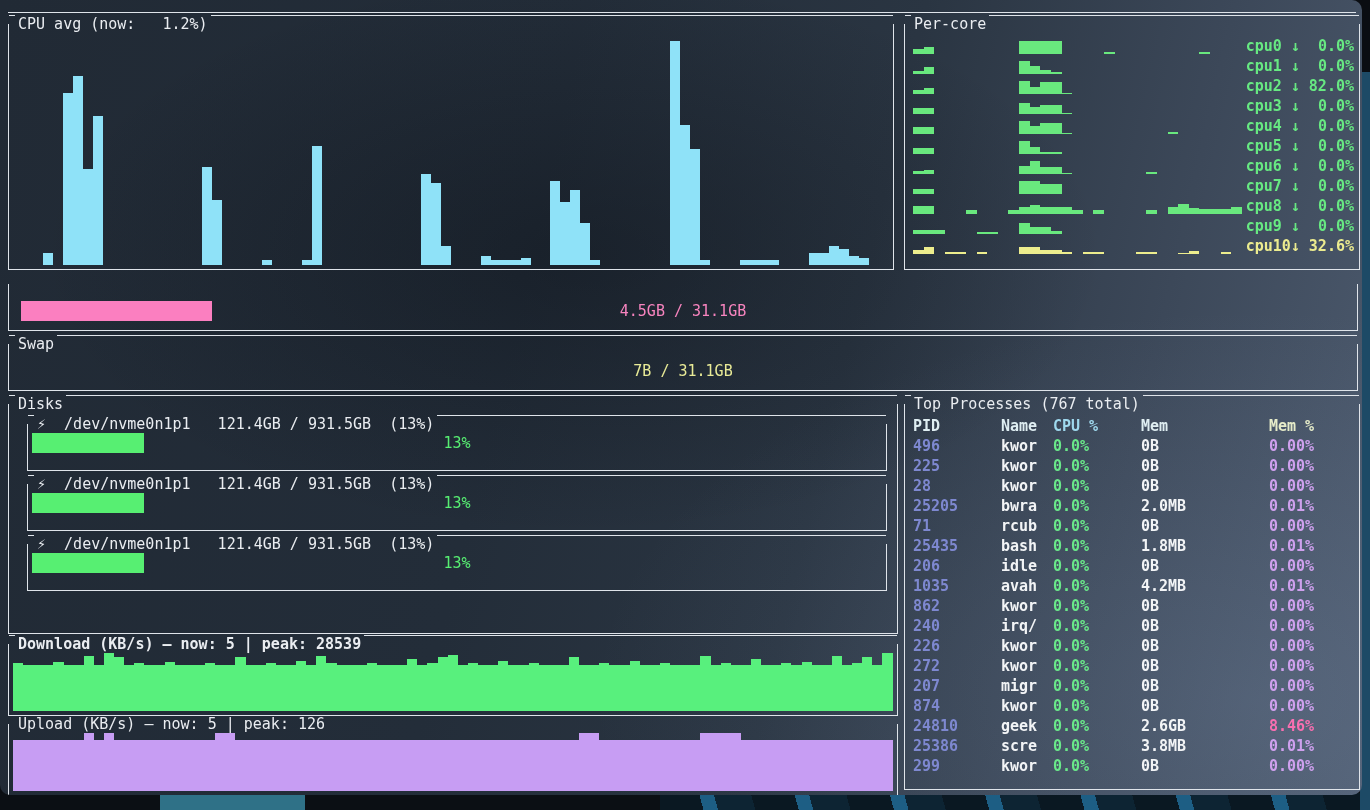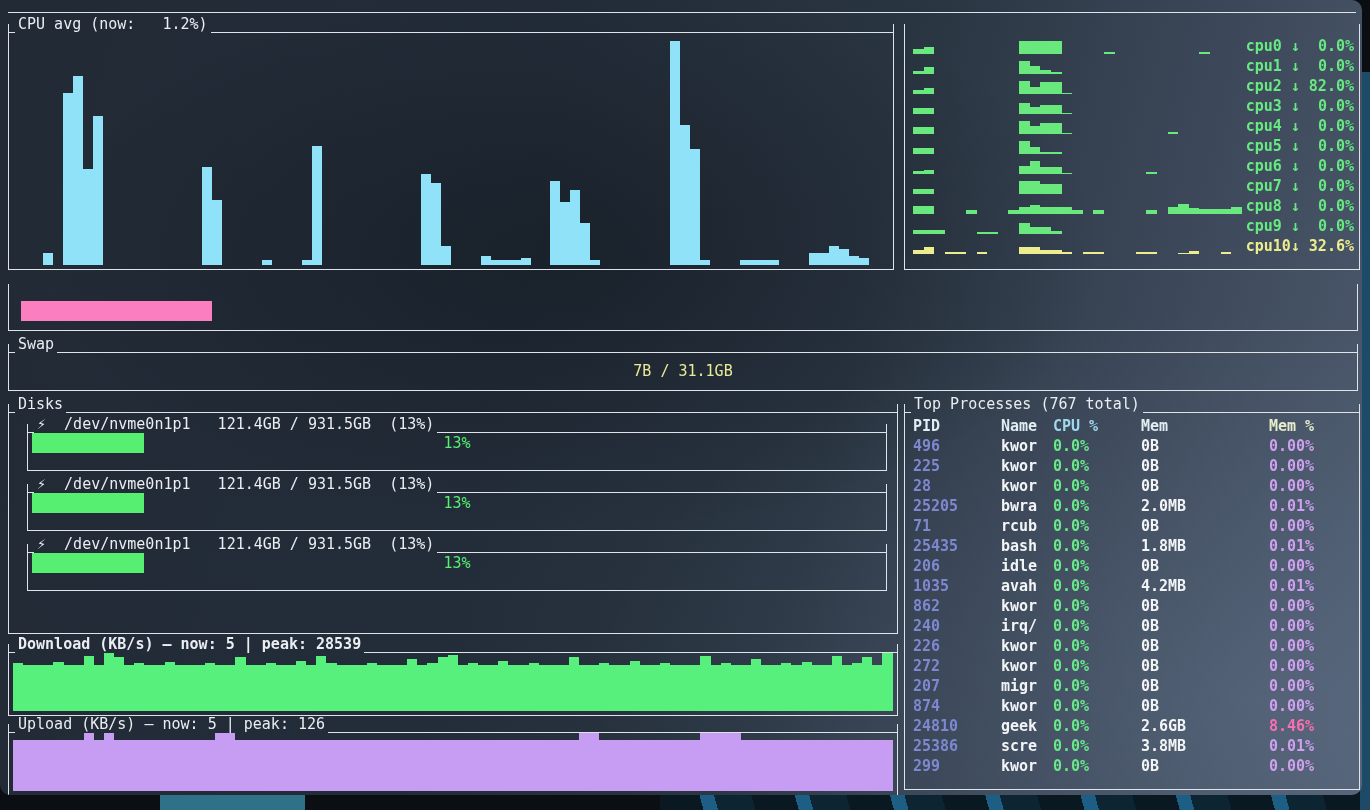--- a/index.html
+++ b/index.html
@@ -28,21 +28,21 @@
     overflow:hidden;
   }
 
   .titlebar { position:absolute; left:8px; top:2px; right:6px; height:20px; display:flex; align-items:center; }
   .titlebar .t { white-space:pre; color:#eaedf1; padding-right:2px; }
   .seg { height:1px; background:#dfe4ea; }
   .seg.l { width:6px; }
   .seg.r { flex:1 1 auto; }
 
   .panel { position:absolute; border:1px solid #dfe4ea; border-top:none; }
-  .phead { position:absolute; top:-9px; left:0; right:0; height:18px; display:flex; align-items:flex-end; }
+  .phead { position:absolute; top:-9px; left:0; right:0; height:18px; display:flex; align-items:flex-start; }
   .phead .t { white-space:pre; padding:0 3px; color:#eaedf1; }
 
   
   .barchart { position:absolute; display:flex; align-items:flex-end; }
   .barchart .bar { flex:1 1 0; }
 
   #cpu-chart { left:4px; right:4px; top:8px; bottom:4px; }
   #dl-chart, #ul-chart { left:4px; right:4px; top:6px; bottom:4px; }
 
   
@@ -190,20 +190,25 @@
         <div class="bar" style="height: 8%; background: rgb(143, 226, 248);"></div>
         <div class="bar" style="height: 7%; background: rgb(143, 226, 248);"></div>
         <div class="bar" style="height: 4%; background: rgb(143, 226, 248);"></div>
         <div class="bar" style="height: 3%; background: rgb(143, 226, 248);"></div>
         <div class="bar" style="height: 0%; background: rgb(143, 226, 248);"></div>
         <div class="bar" style="height: 0%; background: rgb(143, 226, 248);"></div>
       </div>
   </div>
 
   <div class="panel" style="left:904px; top:24px; width:456px; height:246px;">
+    <div class="phead">
+      <span class="seg l"></span>
+      <span class="t">Per-core</span>
+      <span class="seg r"></span>
+    </div>
     <div class="core-rows" id="core-rows">
   <div class="core-row">
     <div class="core-spark">
             <div class="bar" style="height: 35%; background: rgb(105, 232, 126);"></div>
             <div class="bar" style="height: 45%; background: rgb(105, 232, 126);"></div>
             <div class="bar" style="height: 0%; background: rgb(105, 232, 126);"></div>
             <div class="bar" style="height: 0%; background: rgb(105, 232, 126);"></div>
             <div class="bar" style="height: 0%; background: rgb(105, 232, 126);"></div>
             <div class="bar" style="height: 0%; background: rgb(105, 232, 126);"></div>
             <div class="bar" style="height: 0%; background: rgb(105, 232, 126);"></div>
@@ -625,20 +630,21 @@
     <div class="core-label">
       <span class="cname">cpu10</span><span class="carrow">↓</span><span class="cval">32.6%</span>
     </div>
   </div>
 </div>
   </div>
 
   <div class="panel" style="left:8px; top:284px; width:1350px; height:47px;">
     <div class="gauge">
       <div id="mem-fill" class="gauge-fill mem-fill" style="width: 14.4%;"></div>
+      <div class="gauge-label mem-label">4.5GB / 31.1GB</div>
     </div>
   </div>
 
   <div class="panel" style="left:8px; top:344px; width:1350px; height:47px;">
     <div class="phead">
       <span class="seg l"></span>
       <span class="t">Swap</span>
       <span class="seg r"></span>
     </div>
     <div class="gauge">

